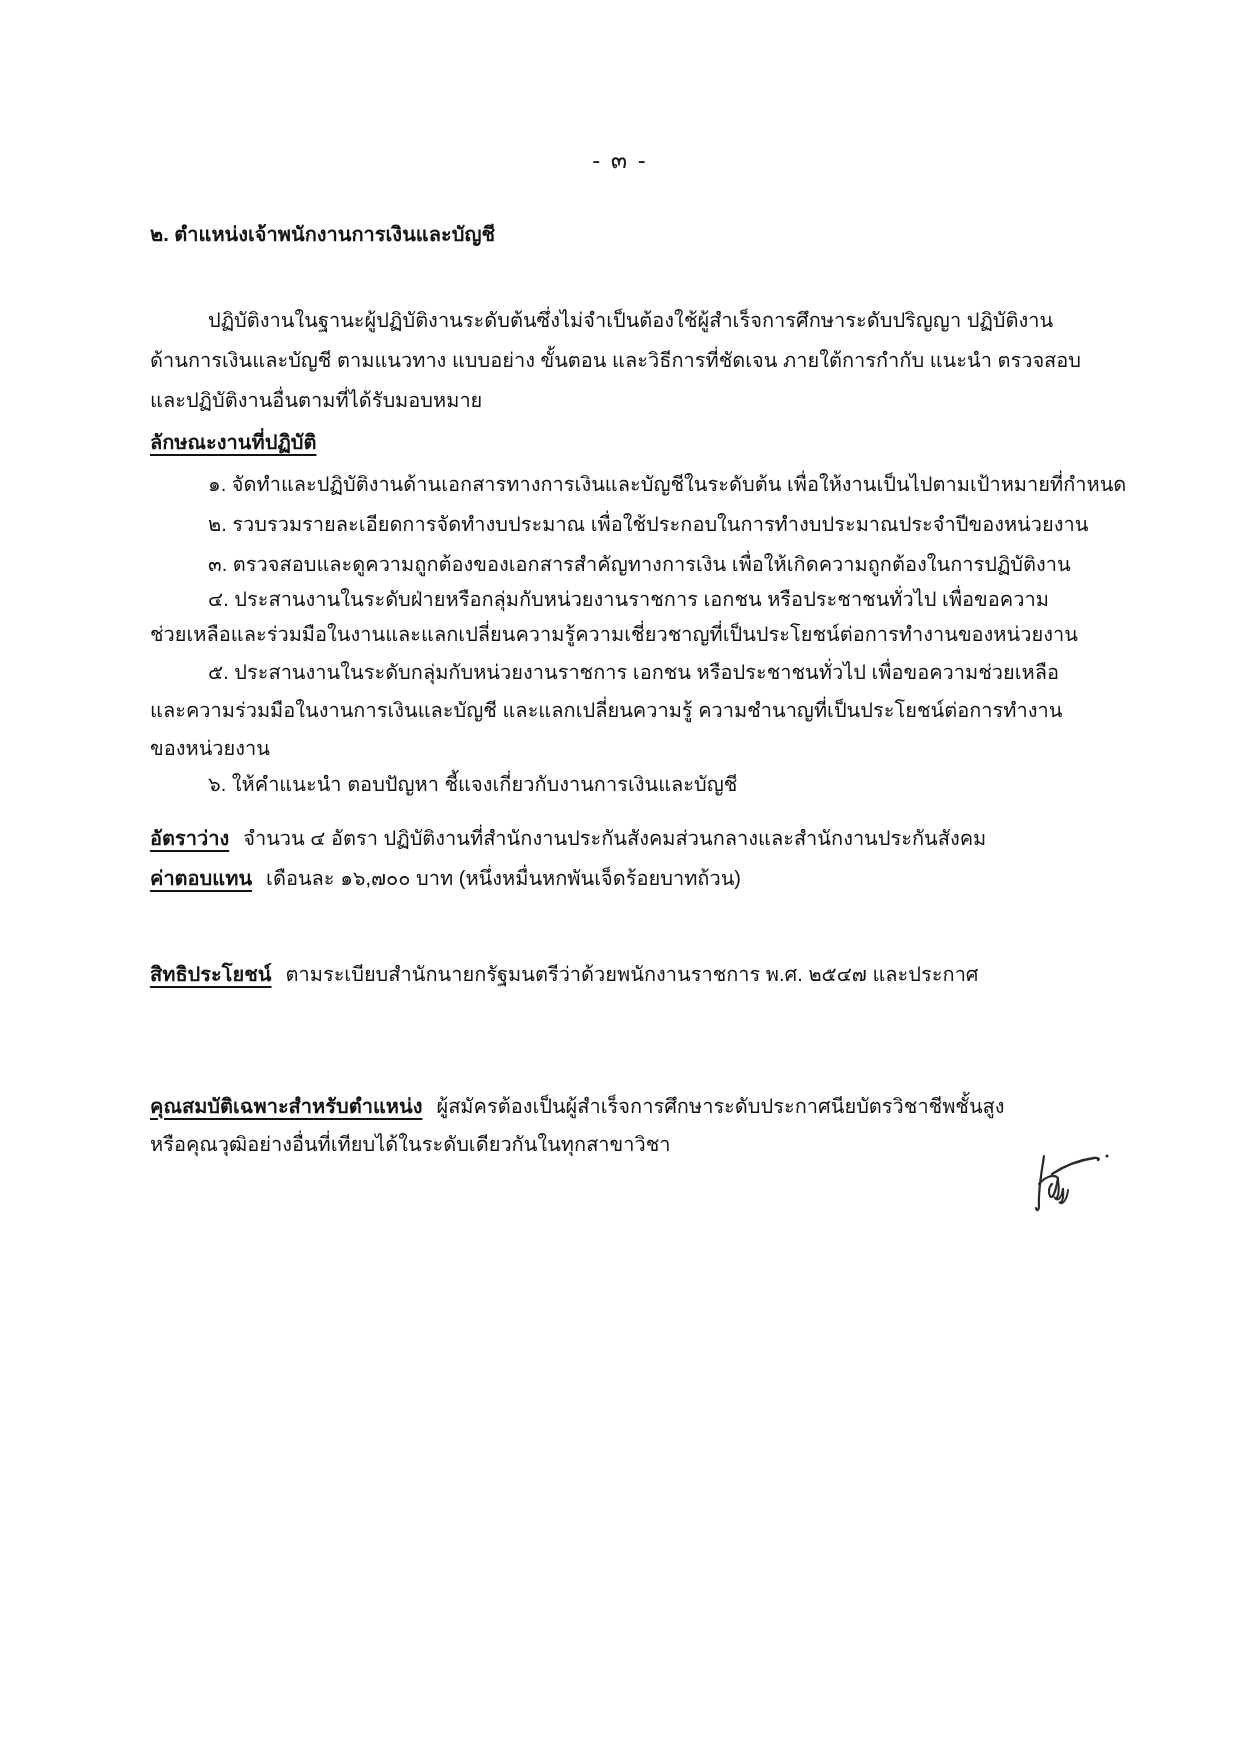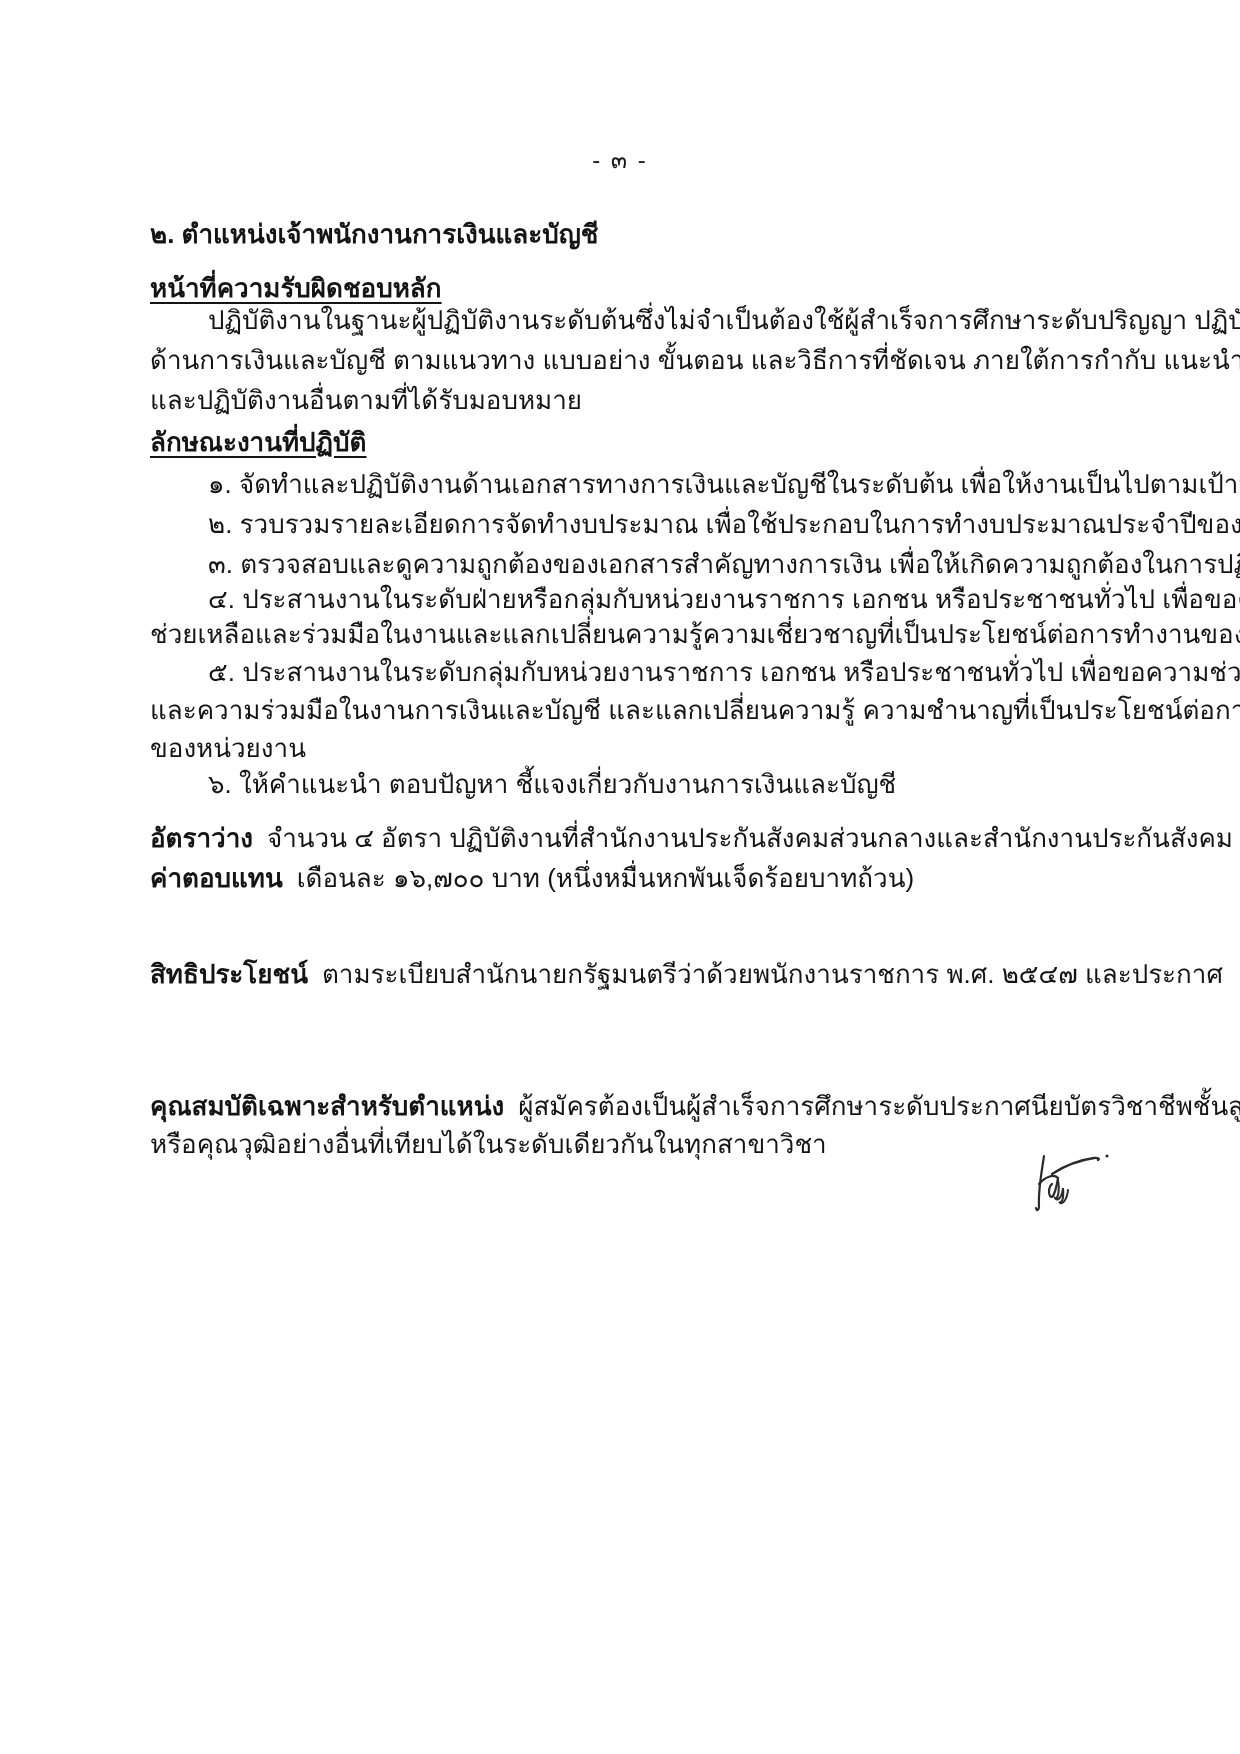--- a/index.html
+++ b/index.html
@@ -9,21 +9,21 @@
     margin:0 auto;
     background:#ffffff;
     font-family:"Liberation Sans","DejaVu Sans",sans-serif;
     color:#111111;
     overflow:hidden;
   }
   .line{
     position:absolute;
     left:150px;
     width:950px;
-    font-size:26px;
+    font-size:20px;
     line-height:36px;
     white-space:nowrap;
     color:#141414;
   }
   .indent{padding-left:58px;}
   .pageno{
     position:absolute;
     left:0;right:0;
     text-align:center;
     font-size:24px;
@@ -32,20 +32,21 @@
   }
   .h-bold{font-weight:bold;}
   .h-underline{
     font-weight:bold;
     text-decoration:underline;
     text-underline-offset:5px;
     text-decoration-thickness:2px;
   }
   .label{
     font-weight:bold;
+    text-decoration:underline;
     text-underline-offset:5px;
     text-decoration-thickness:2px;
     margin-right:14px;
   }
   .sig{
     position:absolute;
     left:1022px;
     top:1148px;
     width:90px;
     height:80px;
@@ -54,21 +55,20 @@
 </style>
 </head>
 <body>
 
 <div class="page">
 
   <div class="pageno" style="top:140px;">- ๓ -</div>
 
   <div class="line h-bold" style="top:216px;">๒. ตำแหน่งเจ้าพนักงานการเงินและบัญชี</div>
 
-  <div class="line h-underline" style="top:270px;">หน้าที่ความรับผิดชอบหลัก</div>
   <div class="line indent" style="top:302px;">ปฏิบัติงานในฐานะผู้ปฏิบัติงานระดับต้นซึ่งไม่จำเป็นต้องใช้ผู้สำเร็จการศึกษาระดับปริญญา ปฏิบัติงาน</div>
   <div class="line" style="top:342px;">ด้านการเงินและบัญชี ตามแนวทาง แบบอย่าง ขั้นตอน และวิธีการที่ชัดเจน ภายใต้การกำกับ แนะนำ ตรวจสอบ</div>
   <div class="line" style="top:382px;">และปฏิบัติงานอื่นตามที่ได้รับมอบหมาย</div>
 
   <div class="line h-underline" style="top:424px;">ลักษณะงานที่ปฏิบัติ</div>
   <div class="line indent" style="top:466px;">๑. จัดทำและปฏิบัติงานด้านเอกสารทางการเงินและบัญชีในระดับต้น เพื่อให้งานเป็นไปตามเป้าหมายที่กำหนด</div>
   <div class="line indent" style="top:506px;">๒. รวบรวมรายละเอียดการจัดทำงบประมาณ เพื่อใช้ประกอบในการทำงบประมาณประจำปีของหน่วยงาน</div>
   <div class="line indent" style="top:546px;">๓. ตรวจสอบและดูความถูกต้องของเอกสารสำคัญทางการเงิน เพื่อให้เกิดความถูกต้องในการปฏิบัติงาน</div>
   <div class="line indent" style="top:581px;">๔. ประสานงานในระดับฝ่ายหรือกลุ่มกับหน่วยงานราชการ เอกชน หรือประชาชนทั่วไป เพื่อขอความ</div>
   <div class="line" style="top:616px;">ช่วยเหลือและร่วมมือในงานและแลกเปลี่ยนความรู้ความเชี่ยวชาญที่เป็นประโยชน์ต่อการทำงานของหน่วยงาน</div>

